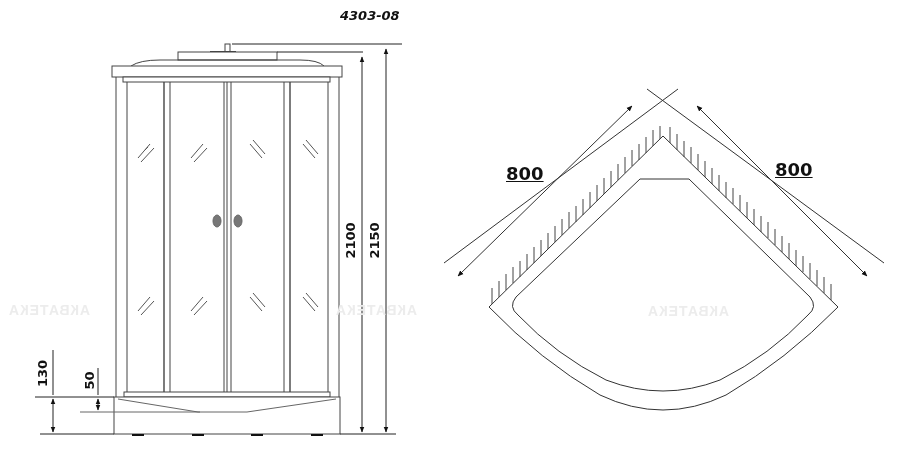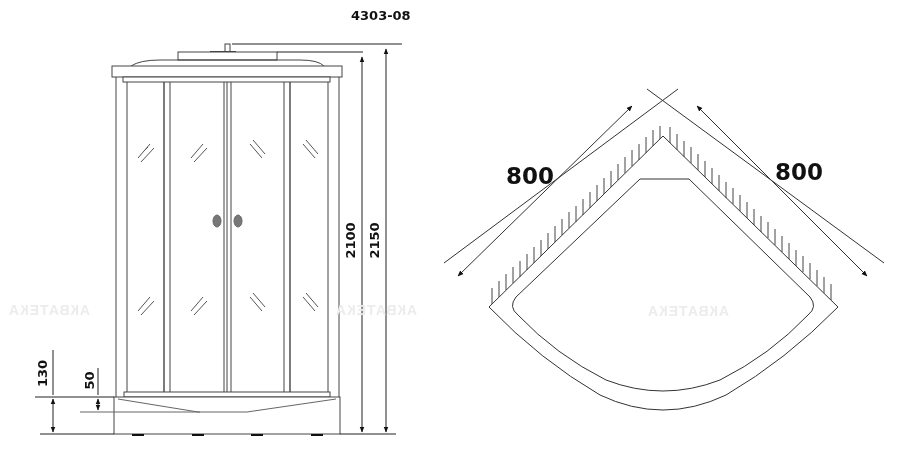--- a/index.html
+++ b/index.html
@@ -2,21 +2,21 @@
 <html><head>
 <meta charset="utf-8">
 <style>
   html, body { margin:0; padding:0; background:#ffffff; }
   body { width:907px; height:468px; overflow:hidden; position:relative;
          font-family:"Liberation Sans", sans-serif; }
   #stage { position:absolute; left:0; top:0; width:907px; height:468px; }
   .lbl { position:absolute; font-family:"DejaVu Sans", sans-serif; font-weight:bold; color:#111; white-space:nowrap; }
   .model { font-size:13px; }
   .dim-v { font-size:13px; transform:rotate(-90deg); transform-origin:center; }
-  .dim-big { font-size:23px; }
+  .dim-big { font-size:18px;text-decoration:underline; }
   .wm { position:absolute; font-family:"Liberation Sans", sans-serif; font-weight:bold; color:#ececec; font-size:14px; letter-spacing:1px; transform:scaleX(-1); }
 </style>
 </head>
 <body>
 
 <div id="stage">
 
   <svg width="907" height="468" viewBox="0 0 907 468" style="position:absolute;left:0;top:0">
     <defs>
       <marker id="arr" viewBox="0 0 10 10" refX="9" refY="5" markerWidth="6" markerHeight="6" orient="auto-start-reverse">
@@ -176,21 +176,21 @@
         <line x1="817" y1="286" x2="817" y2="270"></line>
       <line x1="824" y1="293" x2="824" y2="277"></line>
         <line x1="831" y1="300" x2="831" y2="284"></line>
     </g>
   </svg>
 
   <div class="wm" style="left:8px;top:302px;">АКВАТЕКА</div>
   <div class="wm" style="left:335px;top:302px;">АКВАТЕКА</div>
   <div class="wm" style="left:647px;top:303px;">АКВАТЕКА</div>
 
-  <div class="lbl model" style="left:351px;top:8px;">4303-08</div>
+  <div class="lbl model" style="left:340px;top:8px;font-style:italic;">4303-08</div>
 
   <div class="lbl dim-v" style="left:332px;top:233px;">2100</div>
   <div class="lbl dim-v" style="left:356px;top:233px;">2150</div>
   <div class="lbl dim-v" style="left:29px;top:366px;">130</div>
   <div class="lbl dim-v" style="left:80px;top:373px;">50</div>
 
   <div class="lbl dim-big" style="left:506px;top:163px;">800</div>
   <div class="lbl dim-big" style="left:775px;top:159px;">800</div>
 </div>
 

